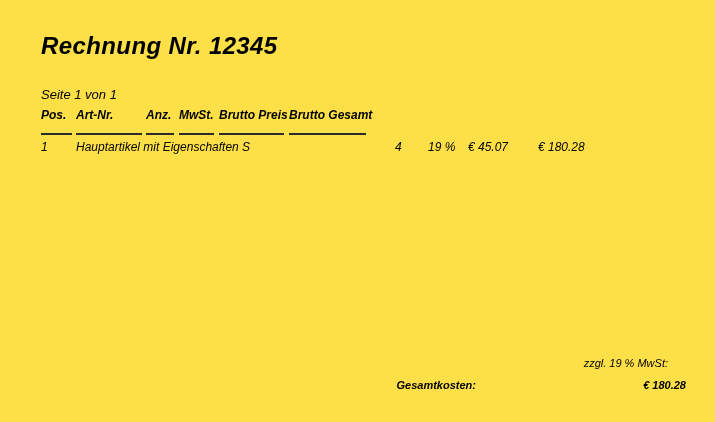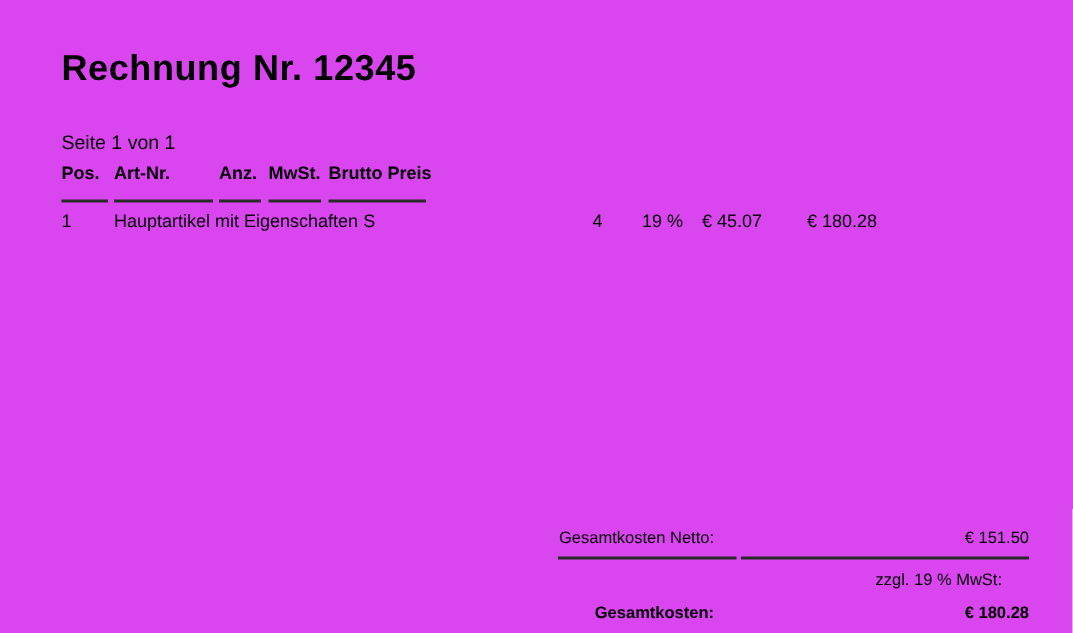--- a/index.html
+++ b/index.html
@@ -1,23 +1,24 @@
 <!DOCTYPE html>
 <html><head>
 <meta charset="utf-8">
 <style>
   html, body { margin: 0; padding: 0; background: #ffffff; }
   .page {
     position: relative;
     width: 715px;
     height: 422px;
-    background: #d946ef;
+    background: #fde047;
     color: #000000;
     font-family: "Liberation Sans", sans-serif;
     overflow: hidden;
+    font-style: italic;
   }
 
   
   .title {
     position: absolute;
     left: 41px;
     top: 33px;
     margin: 0;
     font-size: 24px;
     line-height: 26px;
@@ -100,38 +101,35 @@
 
   <div class="page-indicator">Seite 1 von 1</div>
 
   <div class="items-table">
     <div class="tr thead">
       <div class="cell c1">Pos.</div>
       <div class="cell c2">Art-Nr.</div>
       <div class="cell c4 num">Anz.</div>
       <div class="cell c5 num">MwSt.</div>
       <div class="cell c6 num">Brutto Preis</div>
+      <div class="cell c7 num">Brutto Gesamt</div>
     </div>
     <div class="tbody">
       <div class="tr">
         <div class="cell c1">1</div>
         <div class="cell c3">Hauptartikel mit Eigenschaften S</div>
         <div class="cell c4 num">4</div>
         <div class="cell c5 num">19 %</div>
         <div class="cell c6 num">€ 45.07</div>
         <div class="cell c7 num">€ 180.28</div>
       </div>
     </div>
   </div>
 
   <div class="totals">
-    <div class="t-row first">
-      <div class="t-label">Gesamtkosten Netto:</div>
-      <div class="t-value">€ 151.50</div>
-    </div>
     <div class="t-row second">
       <div class="t-label">zzgl. 19 % MwSt:</div>
     </div>
     <div class="t-row third">
       <div class="t-label">Gesamtkosten:</div>
       <div class="t-value">€ 180.28</div>
     </div>
   </div>
 
 </div>

